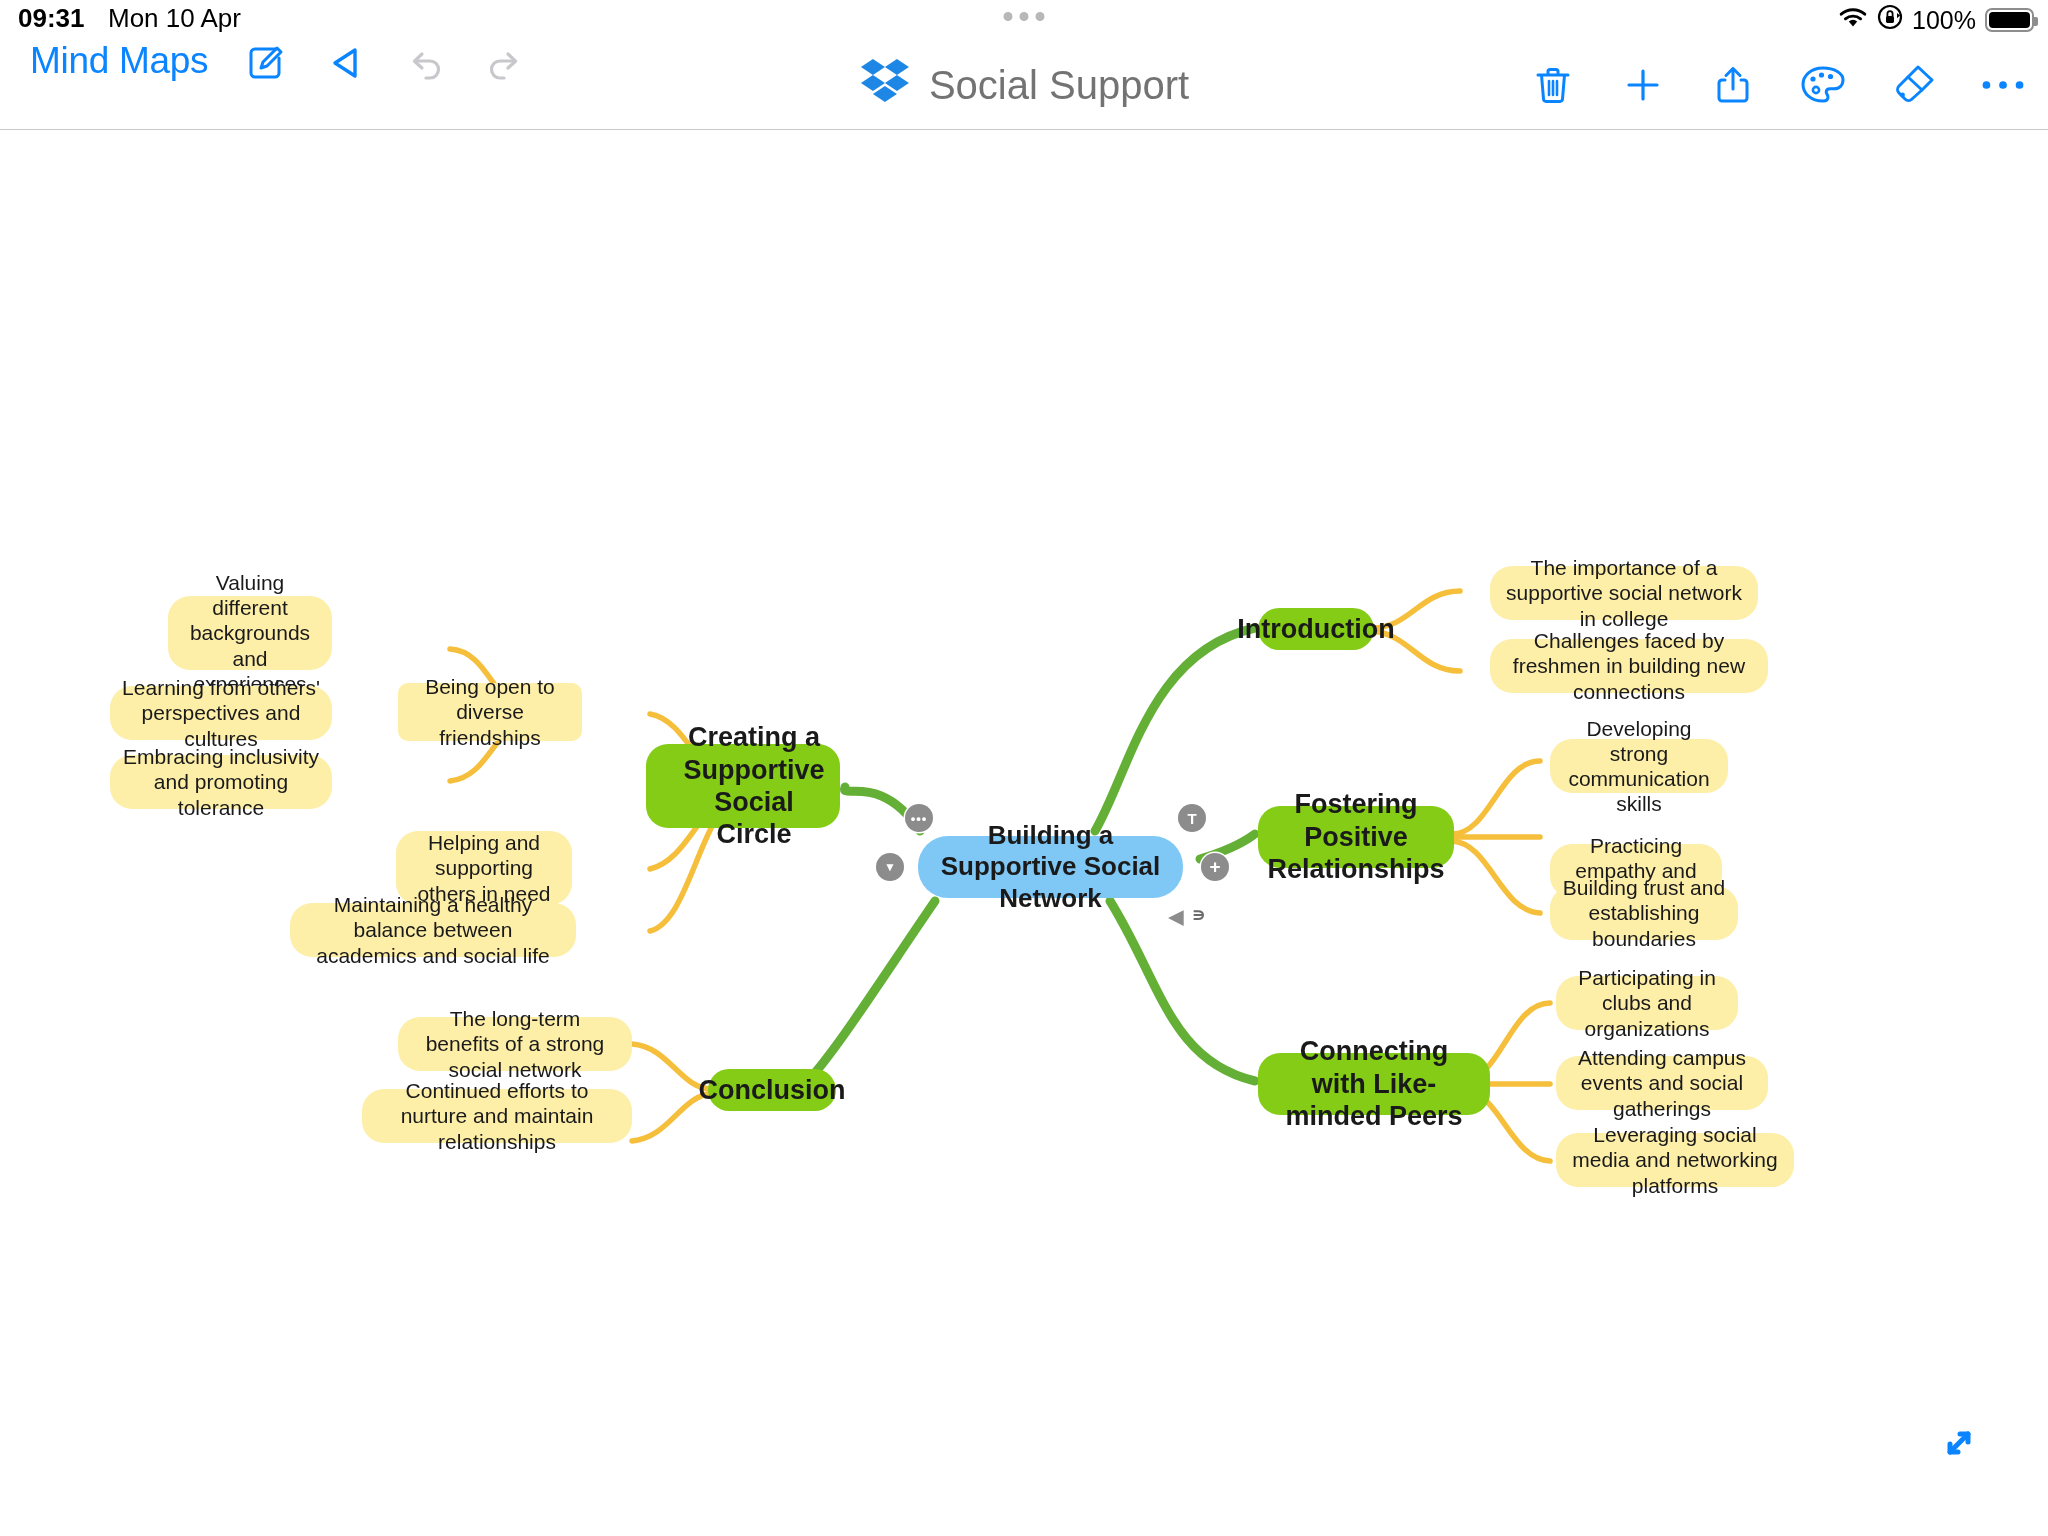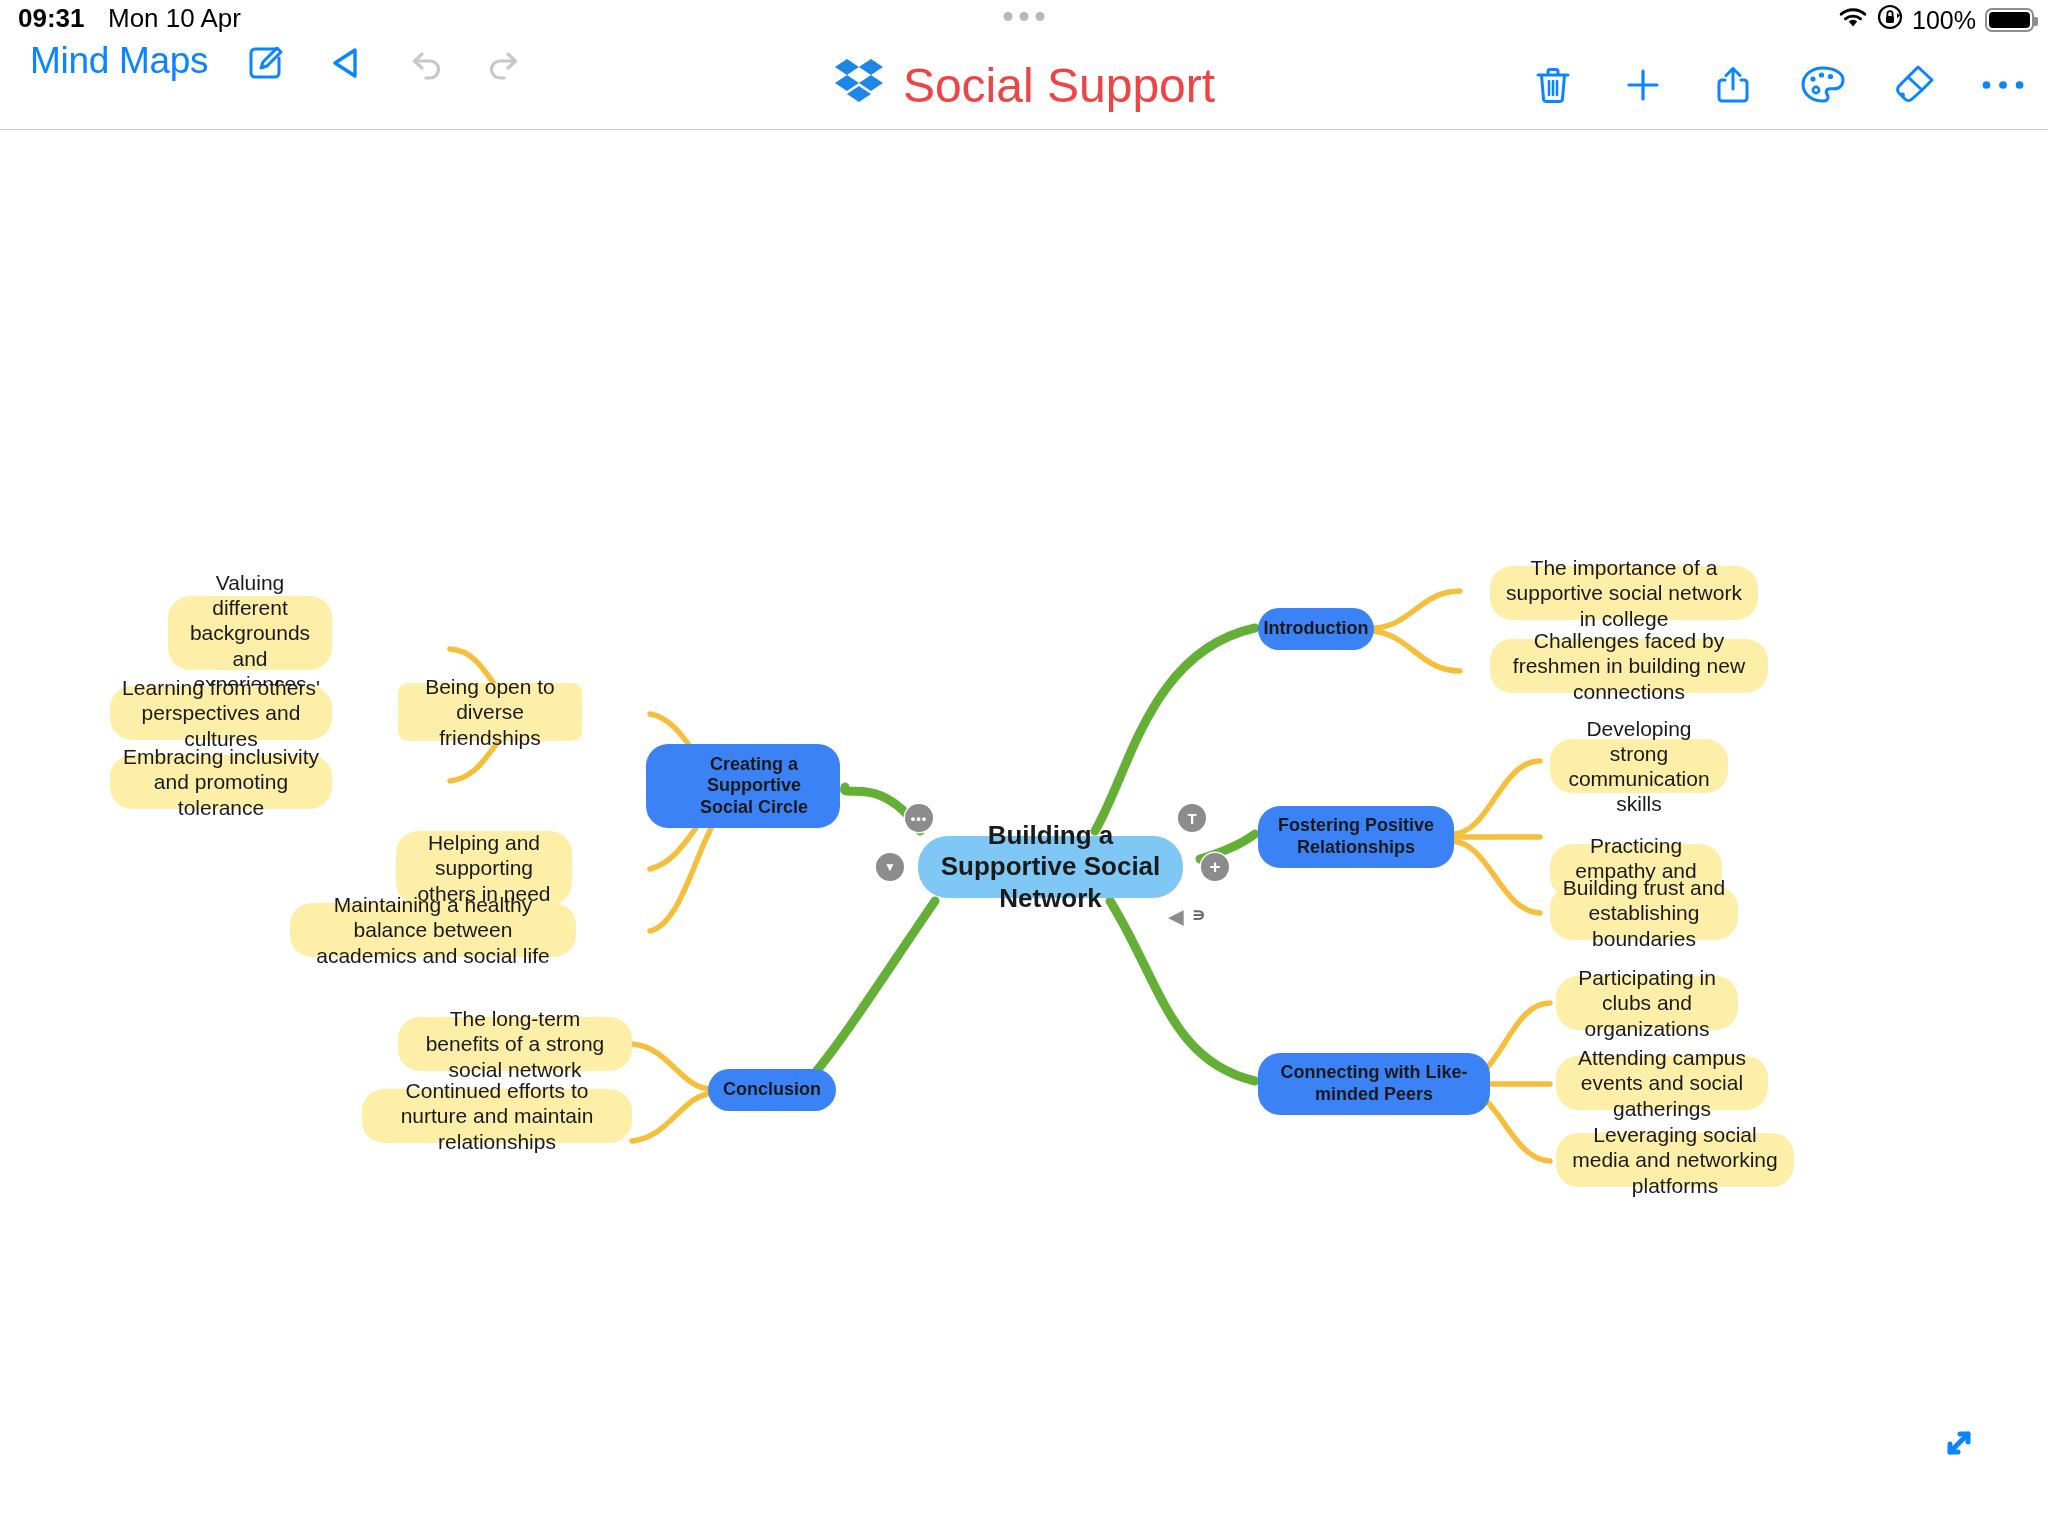--- a/index.html
+++ b/index.html
@@ -50,42 +50,42 @@
   .tb-left { position: absolute; left: 30px; top: 0; height: 90px; display: flex; align-items: flex-start; gap: 34px; }
   .tb-right { position: absolute; right: 22px; top: 0; height: 90px; display: flex; align-items: center; gap: 44px; }
   .mindmaps-label { color: #0a84ff; font-size: 37px; font-weight: 400; letter-spacing: -0.3px; }
   .tb-icon { width: 46px; height: 46px; display: flex; align-items: center; justify-content: center; }
   .tb-icon svg { display: block; }
   .tb-title {
     position: absolute; left: 50%; top: 0; height: 90px;
     transform: translateX(-50%);
     display: flex; align-items: center; gap: 14px;
   }
-  .tb-title-text { font-size: 48px; color: #ef4444; font-weight: 400; }
+  .tb-title-text { font-size: 40px; color: #737373; font-weight: 400; }
 
   
   .canvas { position: absolute; top: 131px; left: 0; width: 2048px; height: 1405px; background: #fff; }
   .wires { position: absolute; top: 0; left: 0; width: 2048px; height: 1405px; }
 
   
   .node {
     position: absolute;
     display: flex; align-items: center; justify-content: center;
     text-align: center;
     color: #1a1a1a;
     line-height: 1.2;
     border-radius: 22px;
     padding: 6px 12px;
   }
   .node.root {
     background: #7fc8f5; border-radius: 30px;
     font-size: 26px; font-weight: bold;
   }
   .node.main {
-    background: #3b82f6; font-size: 18px; font-weight: bold;
+    background: #84cc16; font-size: 27px; font-weight: bold;
   }
   .node.leaf {
     background: #fdeea8; font-size: 21px; font-weight: normal;
   }
 
   
   .handle {
     position: absolute; width: 28px; height: 28px;
     border-radius: 50%; background: #8c8c8c;
     display: flex; align-items: center; justify-content: center;

